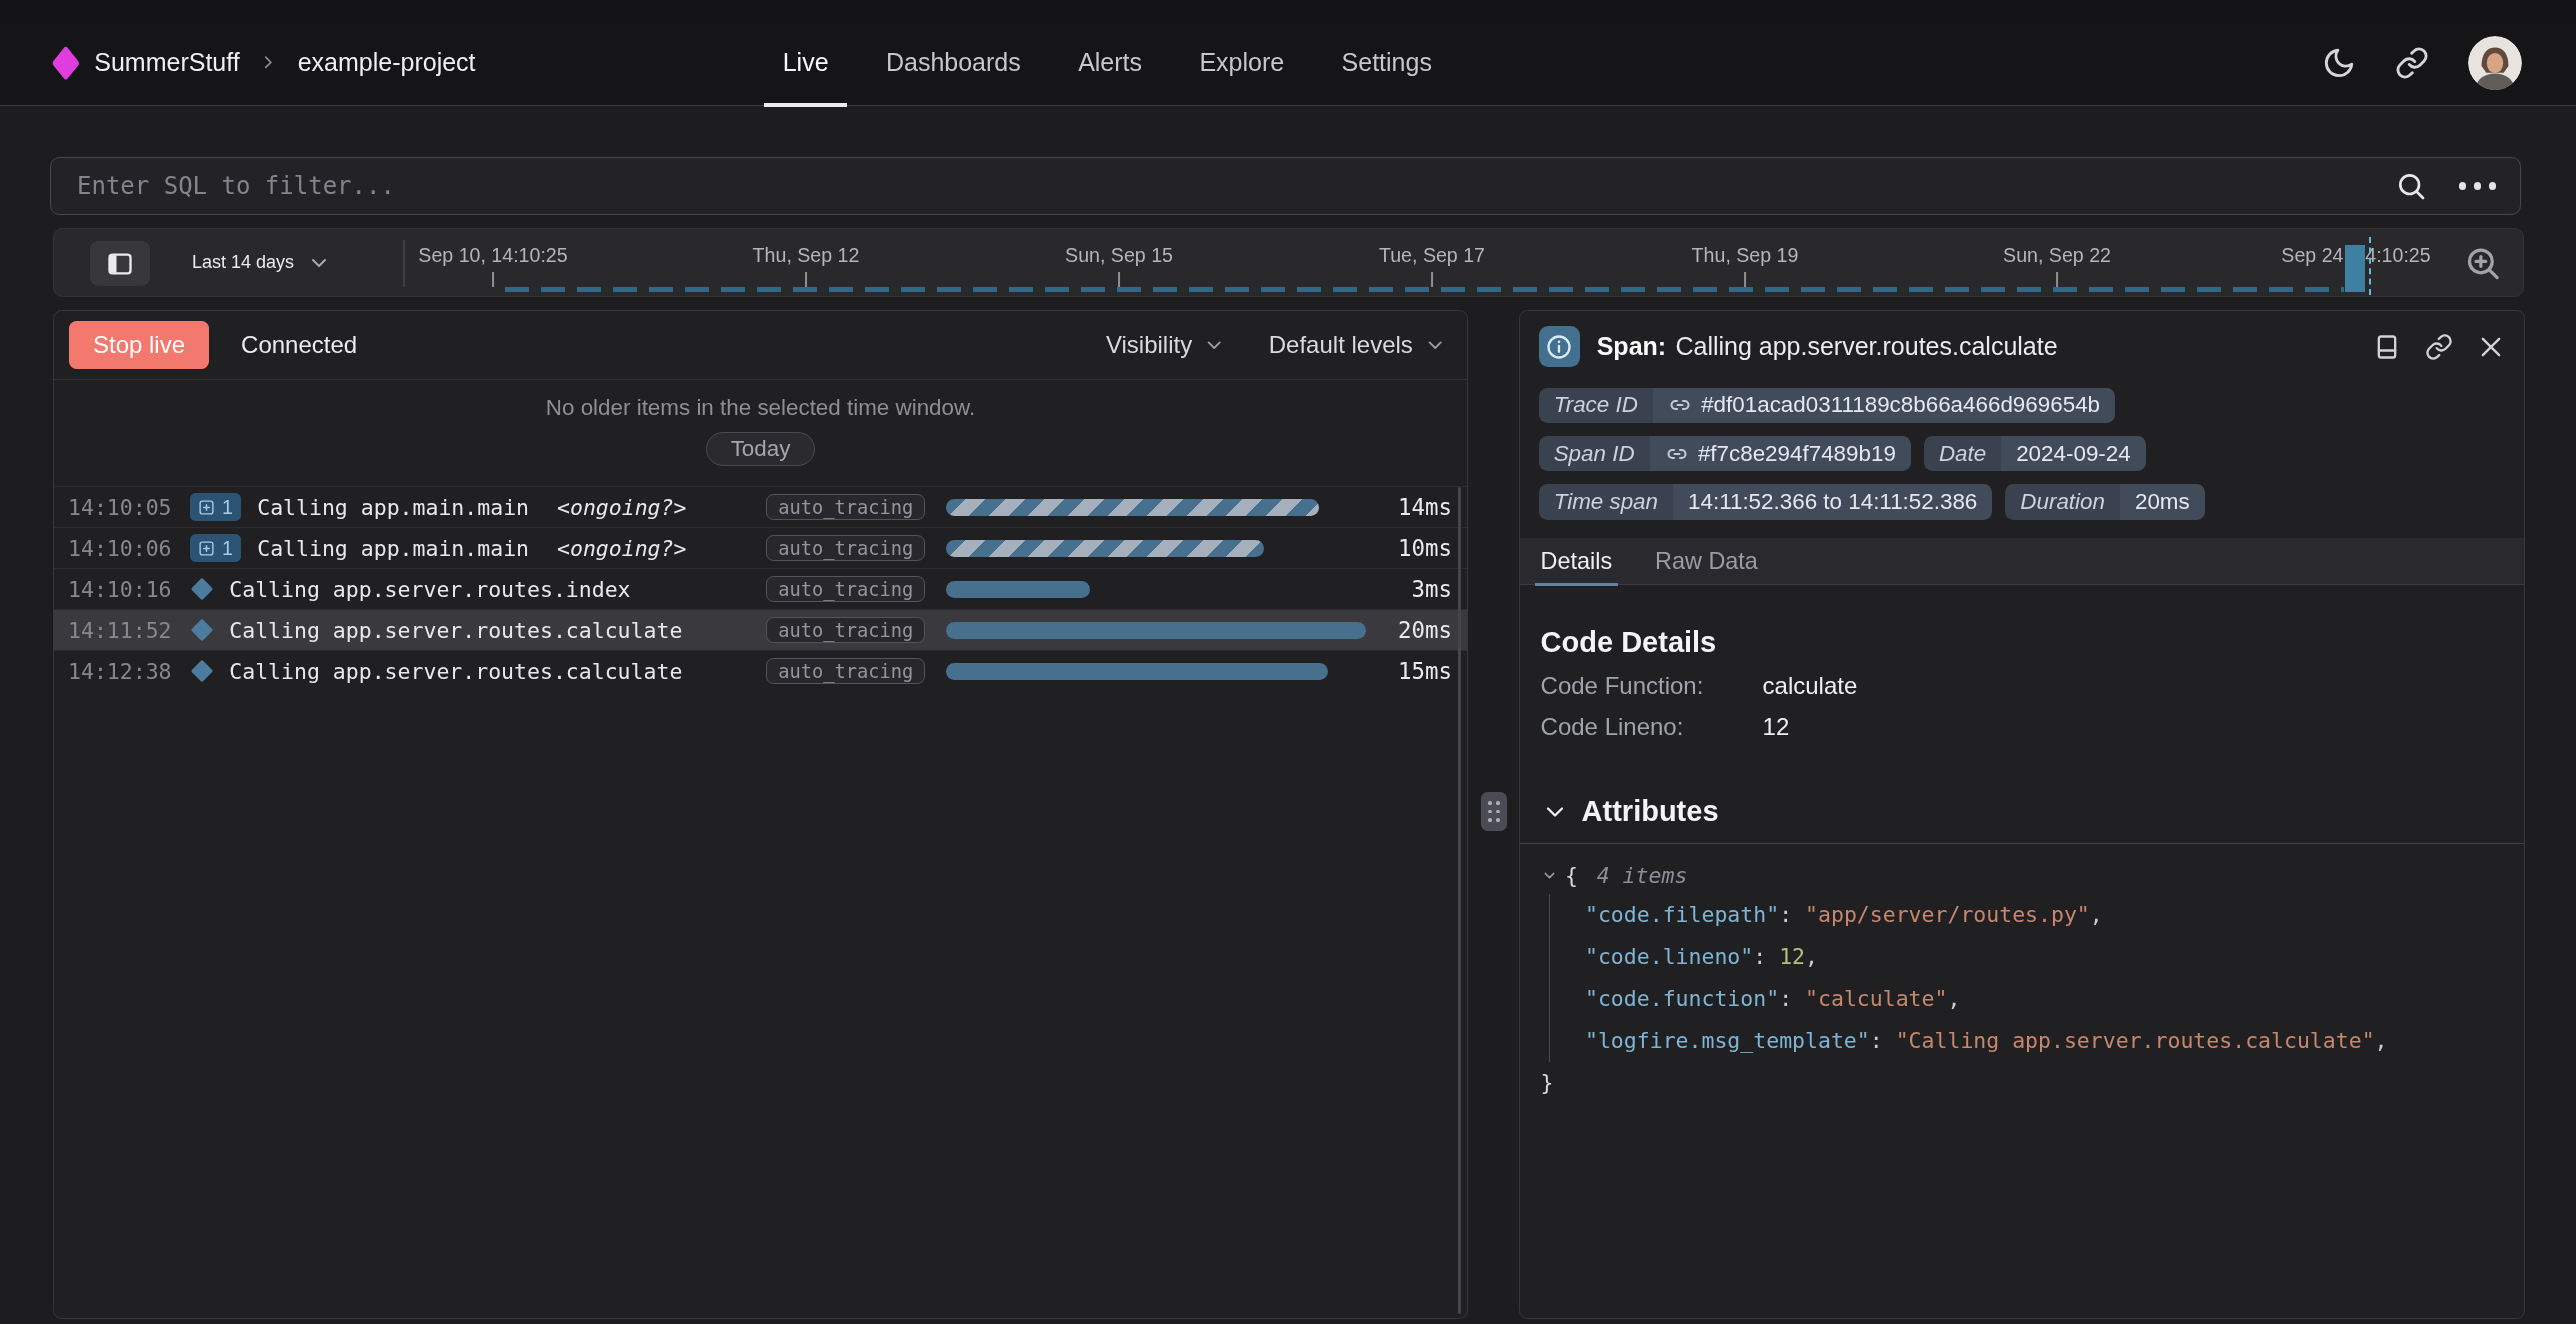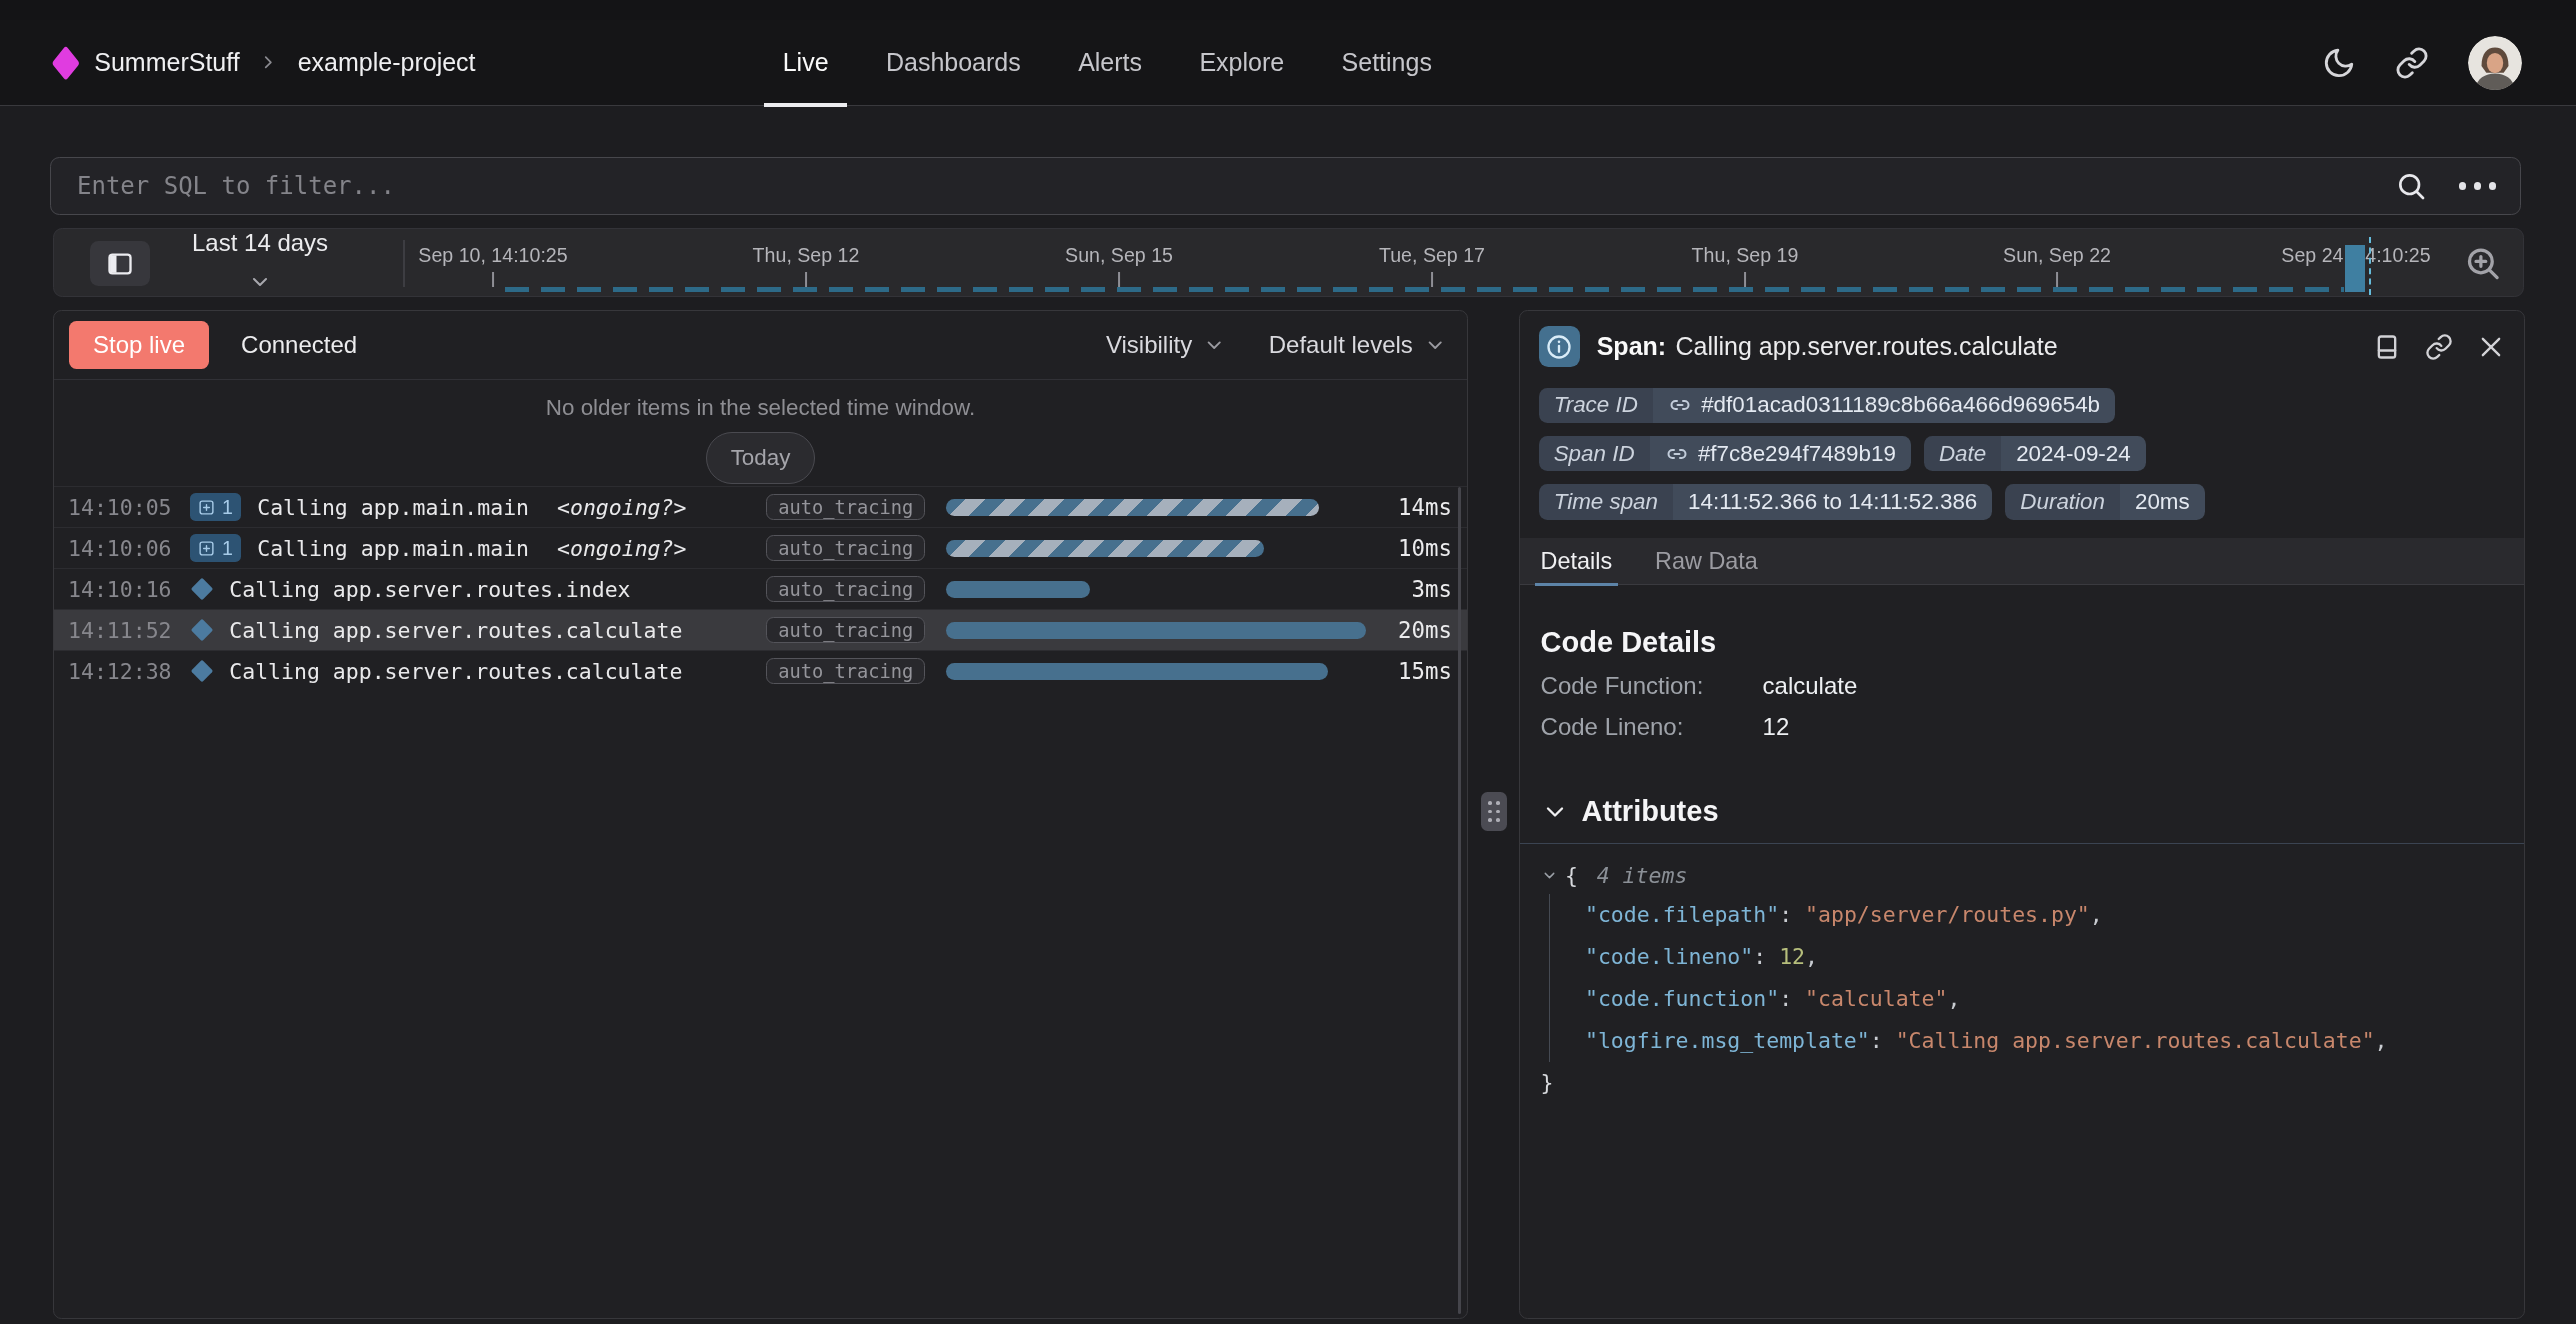--- a/index.html
+++ b/index.html
@@ -34,21 +34,21 @@
   #filterbar input::placeholder { color:#84848a; }
   .dots { display:flex; gap:7.5px; margin-left:32px; cursor:pointer; }
   .dots i { width:7.5px; height:7.5px; border-radius:50%; background:#e4e4e8; }
 
   
   #timebar { position:absolute; left:53px; top:208px; width:2471px; height:69px;
              background:#29292c; border:0.9px solid #333338; border-radius:9.3px; }
   .tb-toggle { position:absolute; left:36px; top:12px; width:60px; height:45px; background:#37373c;
                border-radius:8.4px; display:flex; align-items:center; justify-content:center; color:#ececf0; cursor:pointer; }
   .tb-range { position:absolute; left:138px; top:0; height:100%; display:flex; align-items:center;
-              gap:13px; font-size:24px; color:#ececee; cursor:pointer;flex-direction:column; }
+              gap:13px; font-size:18px; color:#ececee; cursor:pointer; }
   .tb-range .chev { color:#a8a8ae; }
   .tb-div { position:absolute; left:349px; top:11.2px; width:1.9px; height:47px; background:#3d3d42; }
   .tb-tick { position:absolute; top:15px; transform:translateX(-50%); font-size:19.6px; color:#b5b5ba; white-space:nowrap; }
   .tb-mark { position:absolute; top:43px; width:1.9px; height:15px; background:#8f8f96; transform:translateX(-50%); }
   .tb-dash { position:absolute; left:451px; top:58px; width:1839px; height:4.7px;
              background:repeating-linear-gradient(to right,#2d6a88 0 24px,transparent 24px 36px); }
   .tb-spike { position:absolute; left:2291px; top:16px; width:19.6px; height:47px; background:#3f7fa1; }
   .tb-cursor { position:absolute; left:2315px; top:7.5px; height:58px; border-left:2.8px dashed #65bcdc; }
   .tb-zoom { position:absolute; right:20.6px; top:50%; transform:translateY(-50%); color:#a2a2a8; cursor:pointer; }
 
@@ -58,21 +58,21 @@
   .lp-header { height:69px; border-bottom:1.9px solid #313136; display:flex; align-items:center; padding:0 15px; }
   .btn-stop { background:#f3796e; color:#ffffff; font-size:24px; padding:10.3px 24px; border-radius:7.5px;
               border:none; font-family:inherit; cursor:pointer; }
   .lp-connected { margin-left:32px; font-size:24px; color:#ececee; }
   .lp-dds { margin-left:auto; display:flex; gap:43px; padding-right:5.6px; }
   .lp-dd { display:flex; align-items:center; gap:11.2px; font-size:24px; color:#d9d9de; cursor:pointer;justify-content:center; }
   .lp-dd .chev { color:#9b9ba1; }
   .lp-notice { text-align:center; padding-top:15px; height:106px; }
   .lp-notice p { margin:0; font-size:22.4px; color:#8e8e93; }
   .btn-today { margin-top:11.2px; background:#2b2b2f; border:1.9px solid #4a4a50; border-radius:934px;
-               color:#a5a5ab; font-size:22.4px; padding:12px 24px; font-family:inherit; cursor:pointer; }
+               color:#a5a5ab; font-size:22.4px; padding:3px 24px; font-family:inherit; cursor:pointer; }
   .lrow { height:41px; display:flex; align-items:center; border-top:1.9px solid #2c2c30; padding-left:14px; cursor:pointer; }
   .lrow.selected { background:#3a3a3e; }
   .rtime { width:122px; font-size:21.5px; color:#87878d; flex:none; }
   .childbadge { flex:none; display:inline-flex; align-items:center; gap:6.5px; background:#2d5373; color:#a7cbe8;
                 border-radius:5.6px; padding:2.8px 8.4px; margin-right:16px; font-size:19.6px; }
   .rdiamond { flex:none; width:16px; height:16px; background:#4c7ba0; transform:rotate(45deg);
               border-radius:1.9px; margin:0 19.6px 0 3.7px; }
   .rmsg { font-size:21.5px; color:#e9e9eb; flex:none; }
   .rongoing { margin-left:28px; font-style:italic; font-size:21.5px; color:#e9e9eb; flex:none; }
   .rspacer { flex:1; }

